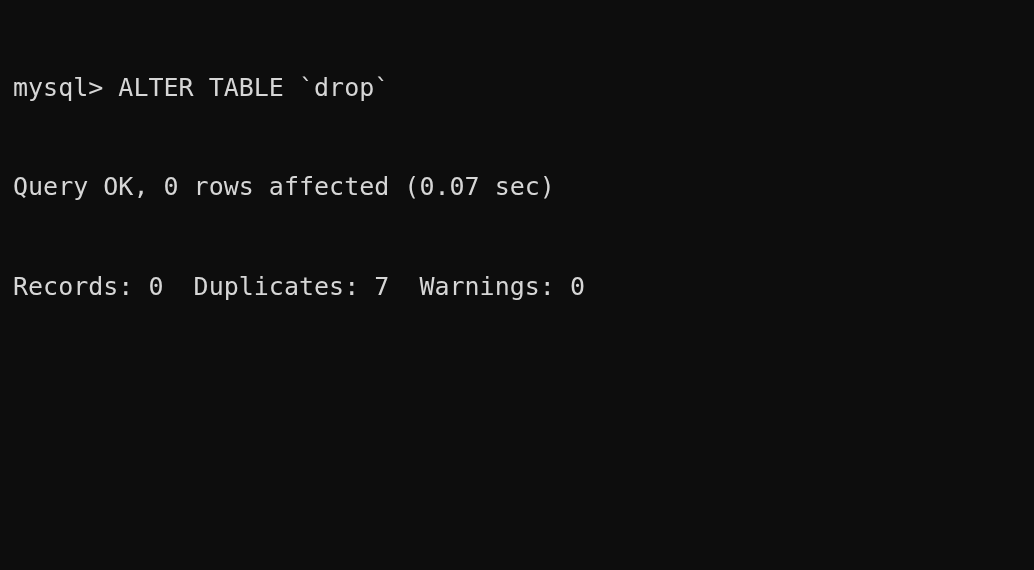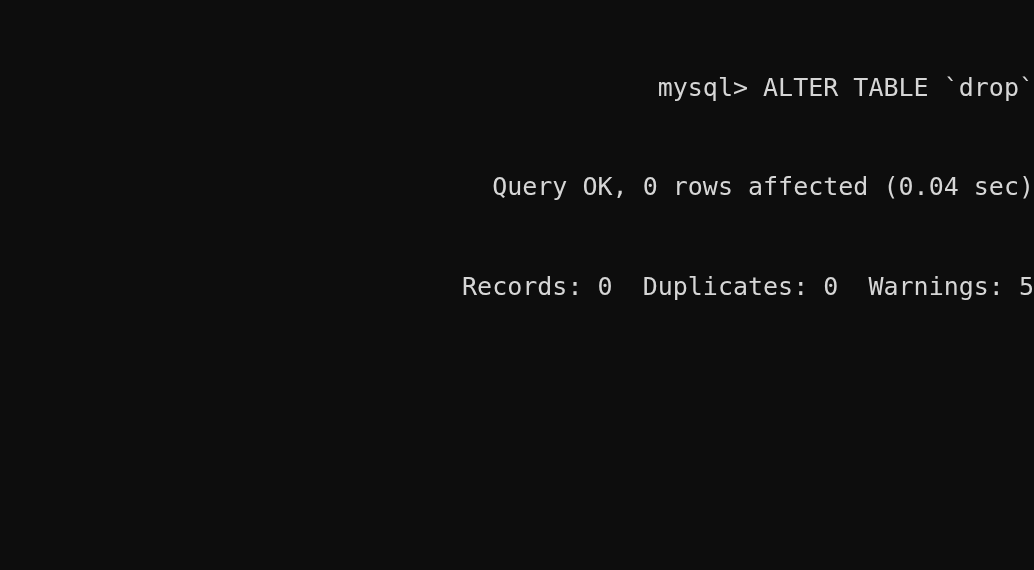--- a/index.html
+++ b/index.html
@@ -17,37 +17,36 @@
     height: 570px;
     background: #0d0d0d;
     color: #d6d6d6;
     font-family: "DejaVu Sans Mono", "Liberation Mono", monospace;
     font-size: 25px;
     line-height: 33.3px;
     padding: 4px 0 0 13px;
     box-sizing: border-box;
     white-space: pre;
     letter-spacing: 0px;
-    text-align: right;
     -webkit-font-smoothing: antialiased;
   }
   .line {
     height: 33.3px;
     white-space: pre;
     font-variant-ligatures: none;
   }
   .blank { height: 33.3px; }
 </style>
 </head>
 <body>
 
 <div id="terminal">
   <div class="line">mysql&gt; ALTER TABLE `drop`</div>
-  <div class="line">Query OK, 0 rows affected (0.04 sec)</div>
-  <div class="line">Records: 0  Duplicates: 0  Warnings: 5</div>
+  <div class="line">Query OK, 0 rows affected (0.07 sec)</div>
+  <div class="line">Records: 0  Duplicates: 7  Warnings: 0</div>
   <div class="line blank"></div>
   
   
   
   
   
   
   
   
   

